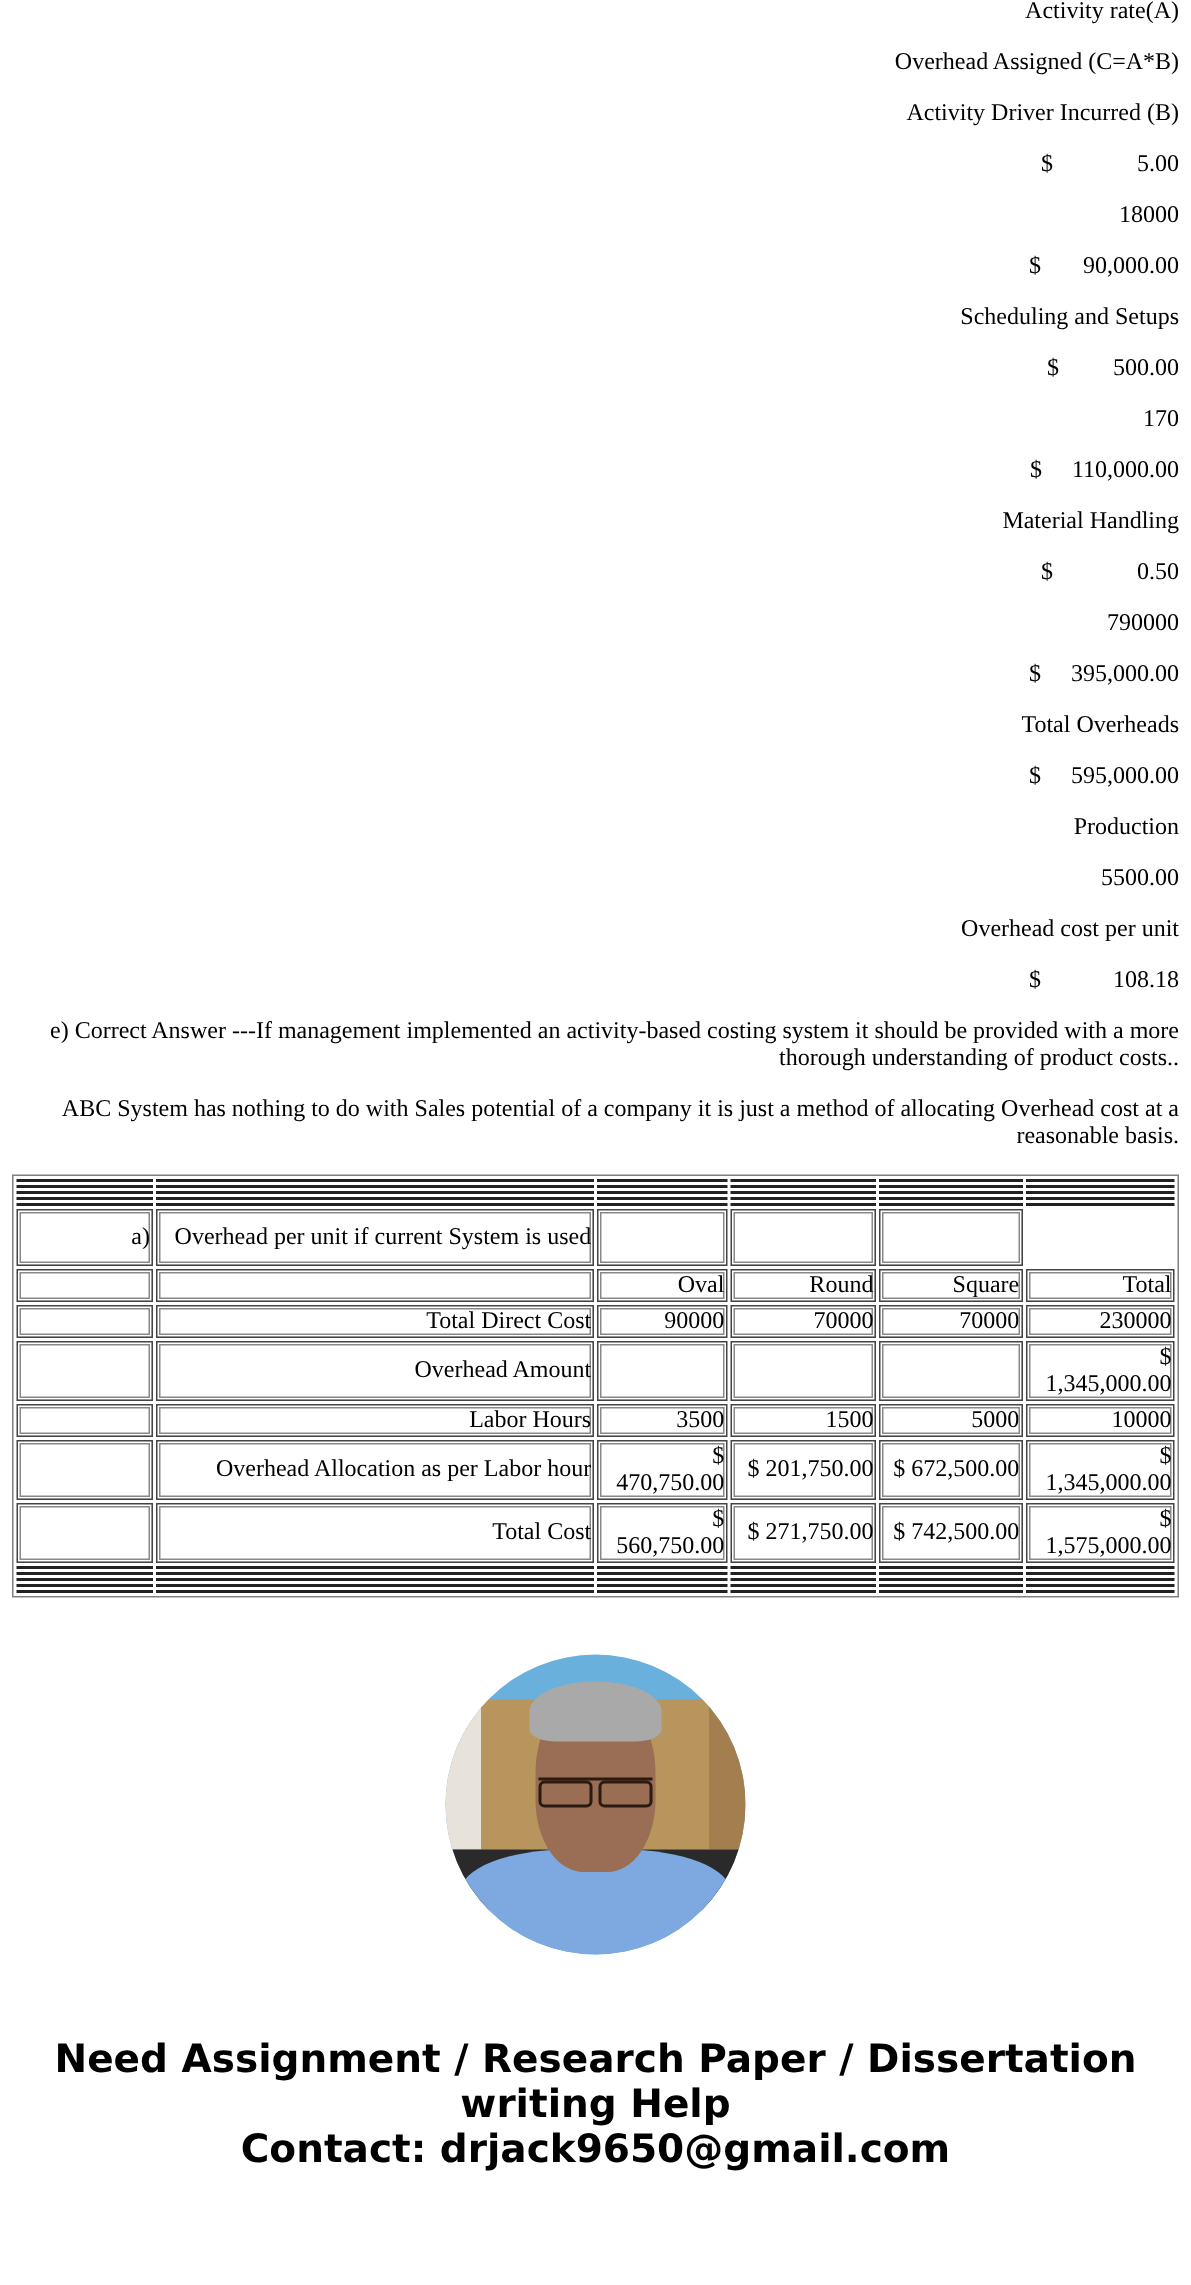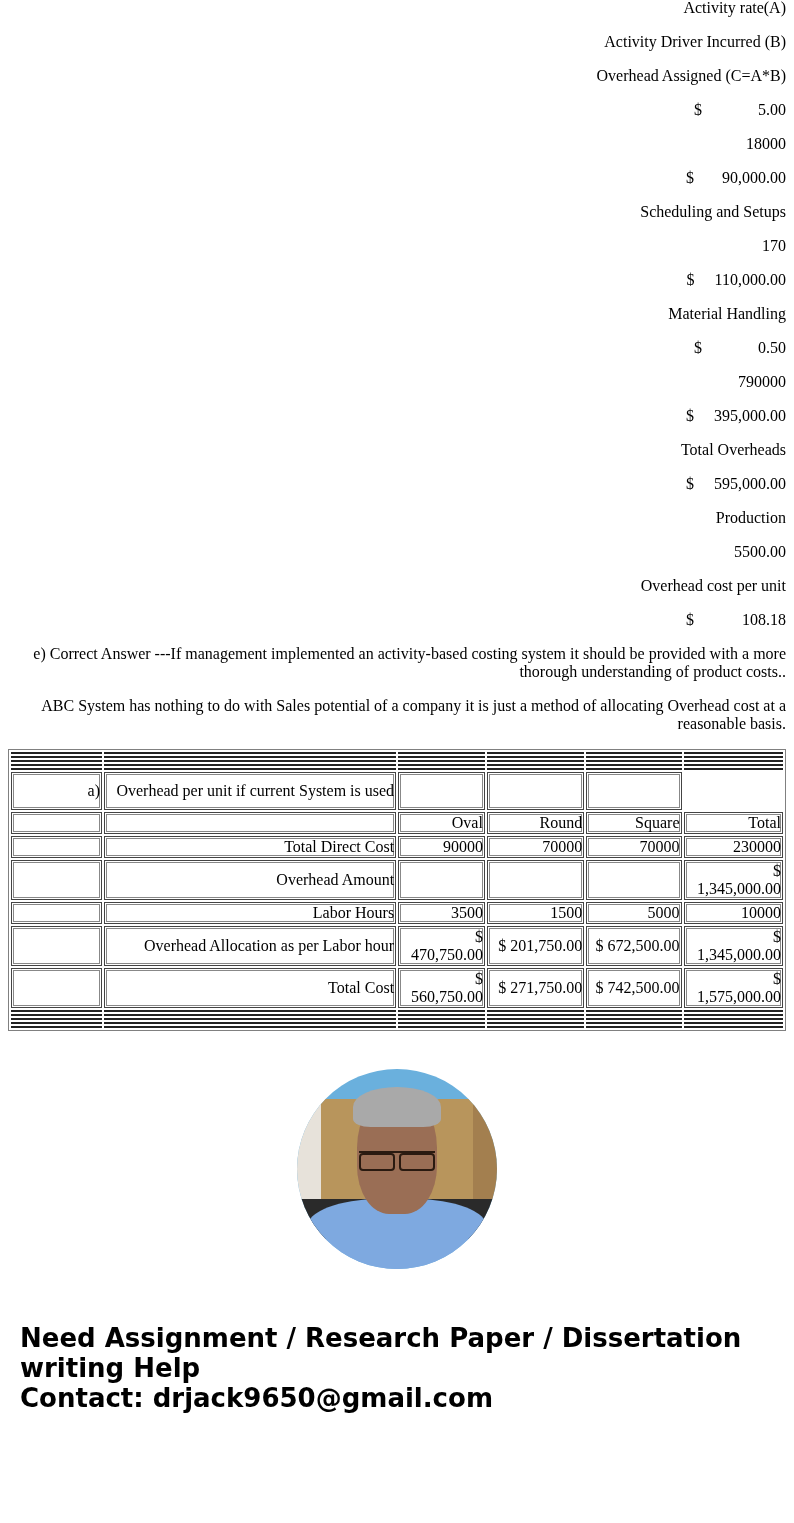--- a/index.html
+++ b/index.html
@@ -78,37 +78,38 @@
     border: 2px solid #2a1a10; border-radius: 4px;
   }
   .avatar .glasses::before { left: 0; }
   .avatar .glasses::after { right: 0; }
 
   .promo {
     font-family: "DejaVu Sans", sans-serif;
     font-weight: bold;
     font-size: 26px;
     line-height: 30px;
-    text-align: left;
+    text-align: center;
     margin-top: 50px;
     padding: 0 20px;
   }
   .promo div { margin: 0; }
 </style>
 </head>
 <body>
 
 <div class="content">
   <p class="first">Activity rate(A)</p>
+  <p>Overhead Assigned (C=A*B)</p>
   <p>Activity Driver Incurred (B)</p>
-  <p>Overhead Assigned (C=A*B)</p>
   <p>$              5.00</p>
   <p>18000</p>
   <p>$       90,000.00</p>
   <p>Scheduling and Setups</p>
+  <p>$         500.00</p>
   <p>170</p>
   <p>$     110,000.00</p>
   <p>Material Handling</p>
   <p>$              0.50</p>
   <p>790000</p>
   <p>$     395,000.00</p>
   <p>Total Overheads</p>
   <p>$     595,000.00</p>
   <p>Production</p>
   <p>5500.00</p>

